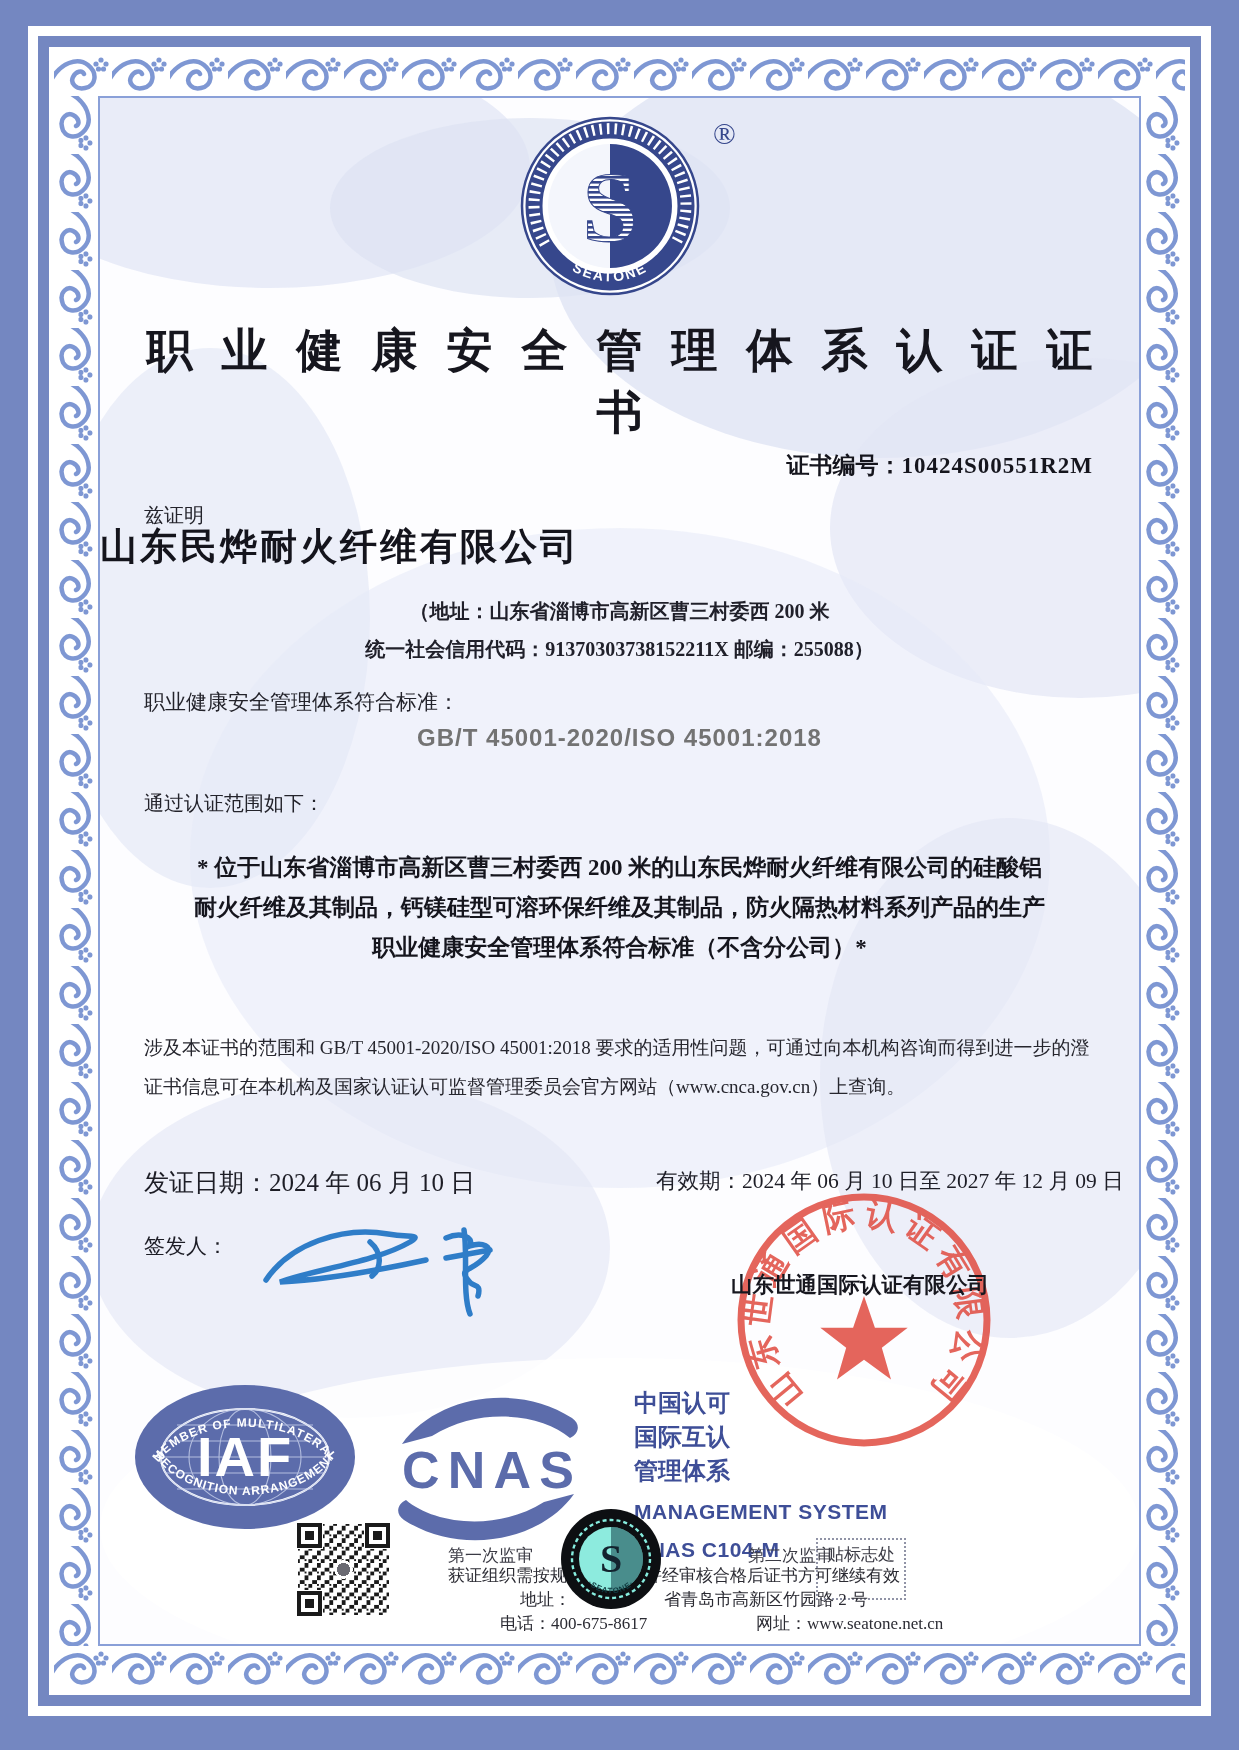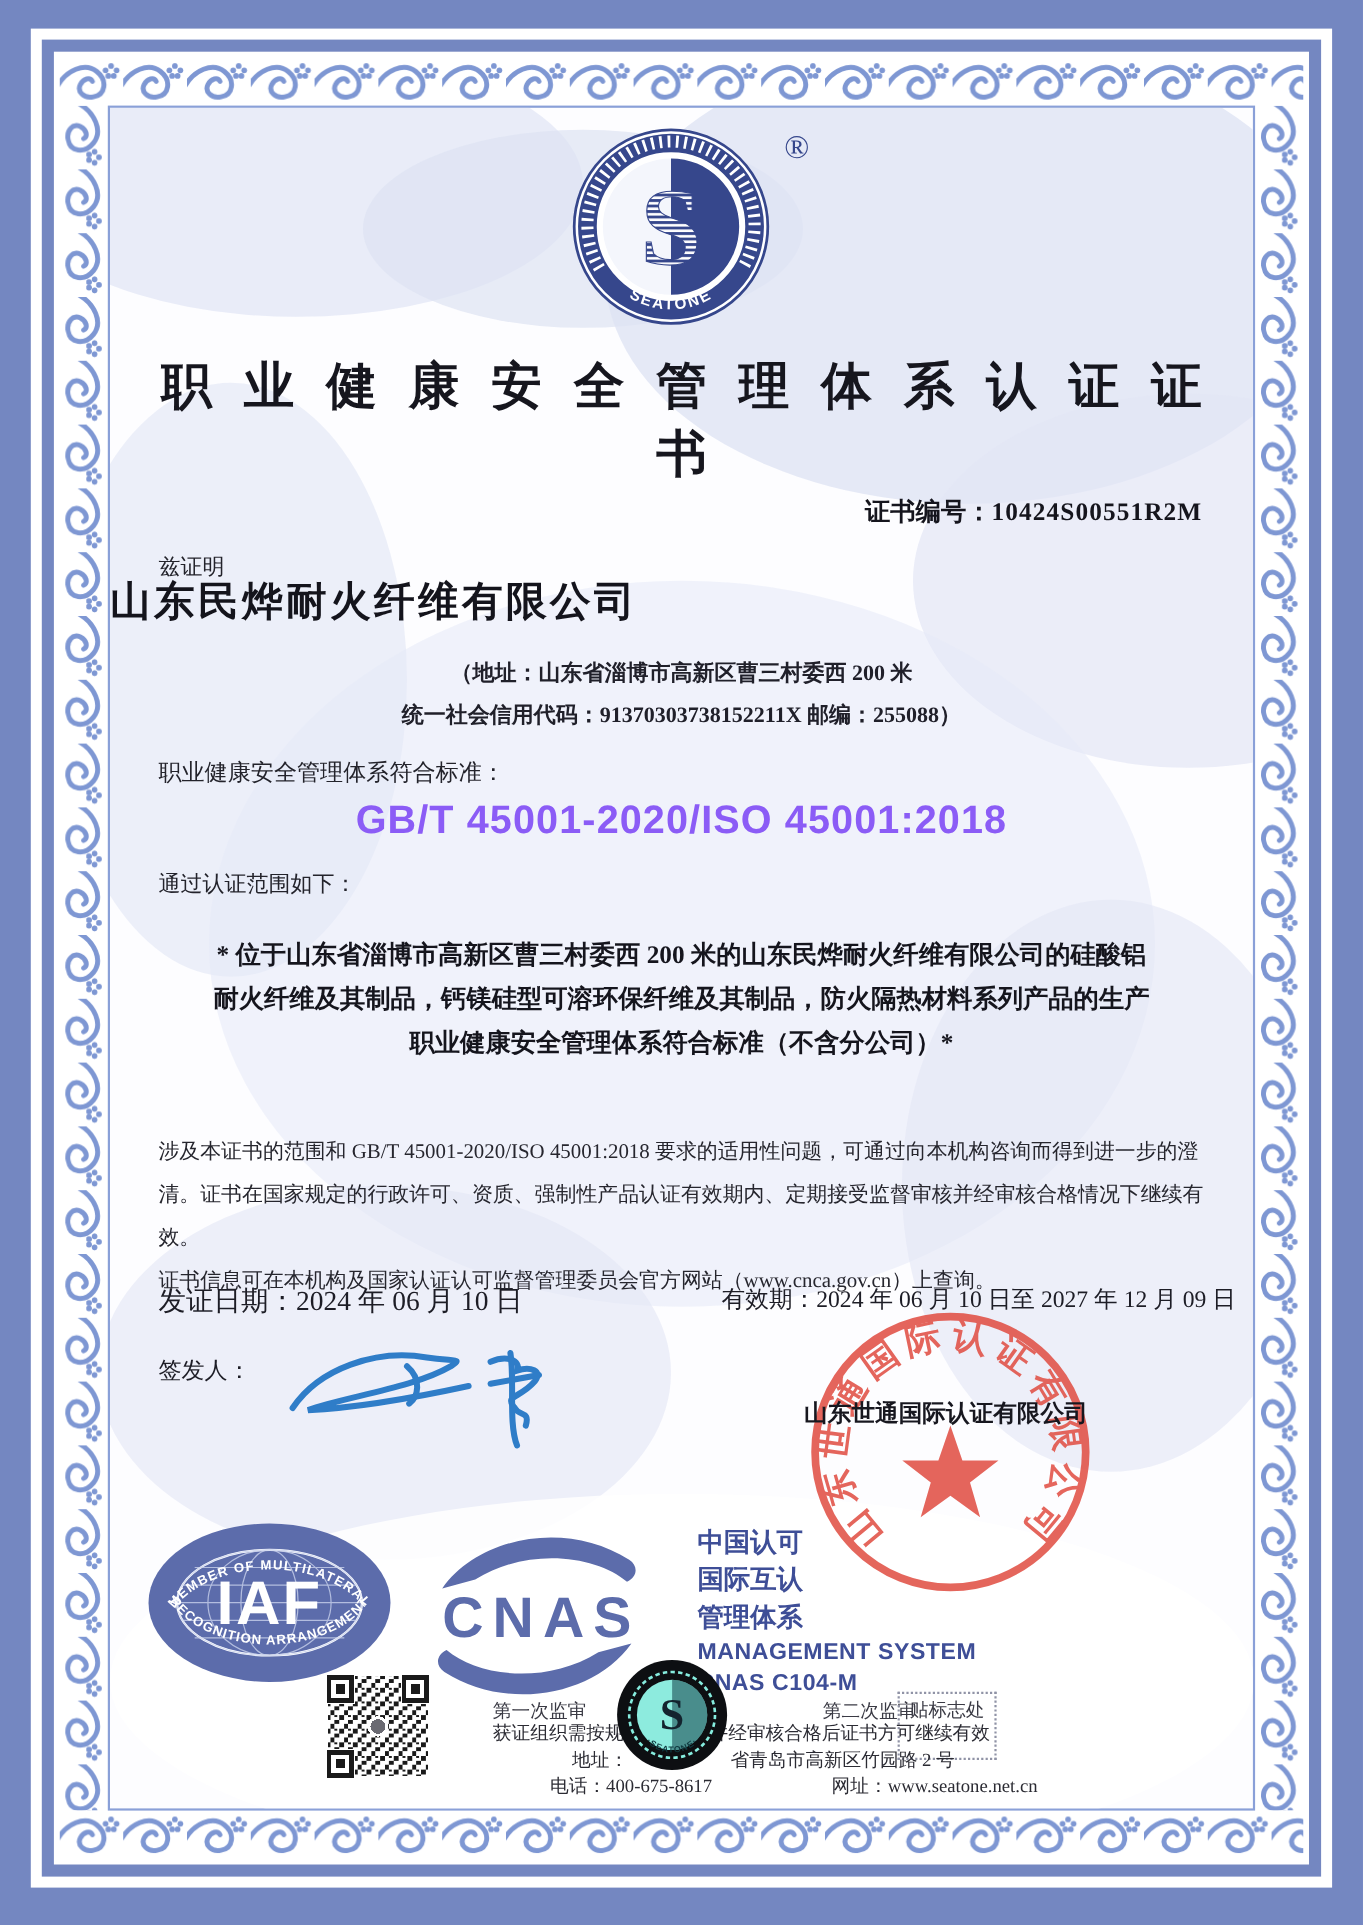--- a/index.html
+++ b/index.html
@@ -25,37 +25,37 @@
   .certno{top:352px;right:46px;font-size:23px;font-weight:700;color:#15151d;}
   .certno .num{letter-spacing:1px;}
   .intro{top:404px;left:44px;font-size:20px;color:#23232b;}
   .company{top:424px;left:0;right:0;text-align:left;font-size:37px;font-weight:700;
            letter-spacing:3px;color:#14141c;}
   .addr1{top:500px;left:0;right:0;text-align:center;font-size:20px;font-weight:600;color:#20202a;}
   .addr2{top:538px;left:0;right:0;text-align:center;font-size:20px;font-weight:600;color:#20202a;}
   .std-label{top:590px;left:44px;font-size:21px;color:#23232b;}
   .std-value{top:626px;left:0;right:0;text-align:center;
              font-family:"Liberation Sans","DejaVu Sans",sans-serif;
-             font-size:36px;font-weight:600;letter-spacing:1px;color:#8b5cf6;}
+             font-size:24px;font-weight:600;letter-spacing:1px;color:#737373;}
   .scope-label{top:692px;left:44px;font-size:20px;color:#23232b;}
   .scope{top:750px;left:28px;right:28px;text-align:center;font-size:23px;font-weight:700;
          line-height:40px;color:#15151d;}
   .legal{top:930px;left:44px;right:38px;font-size:19px;line-height:39px;color:#26262e;}
   .issue{top:1068px;left:44px;font-size:25px;}
   .valid{top:1068px;left:556px;font-size:21.5px;}
   .signer{top:1134px;left:44px;font-size:21px;}
   .signature{left:150px;top:1112px;width:280px;height:120px;}
   .stamp{left:630px;top:1088px;width:268px;height:268px;opacity:.84;}
   .certifier-black{top:1172px;left:604px;width:312px;text-align:center;
                    font-size:21.5px;font-weight:700;color:#17171f;}
   .iaf{left:34px;top:1286px;width:222px;height:146px;}
   .cnas{left:294px;top:1290px;width:188px;height:162px;}
   .accr{left:534px;top:1288px;line-height:34px;font-size:24px;font-weight:700;color:#3e4e97;
         font-family:"Liberation Sans","DejaVu Sans",sans-serif;}
-  .accr .en{font-size:21px;letter-spacing:.5px;line-height:28px;color:#3e4e97;}
+  .accr .en{font-size:21px;letter-spacing:.5px;line-height:28px;color:#3e4e97;margin-top:10px;}
   .qr{left:196px;top:1424px;width:95px;height:95px;}
   .qr-caption{left:180px;top:1566px;width:128px;text-align:center;font-size:17px;font-weight:700;color:#1c1c24;}
   .small{font-size:17px;color:#3a3a44;}
   .audit1{left:348px;top:1446px;}
   .audit2{left:648px;top:1446px;}
   .sticker-box{left:716px;top:1440px;width:90px;height:62px;border:2px dotted #9093a6;
                text-align:center;padding-top:3px;box-sizing:border-box;}
   .ftext{font-size:17px;color:#2b2b33;}
   .note-l{left:348px;top:1466px;}
   .note-r{left:528px;top:1466px;}
@@ -184,21 +184,20 @@
 
     <div class="abs scope-label">通过认证范围如下：</div>
     <div class="abs scope">
       <div>* 位于山东省淄博市高新区曹三村委西 200 米的山东民烨耐火纤维有限公司的硅酸铝</div>
       <div>耐火纤维及其制品，钙镁硅型可溶环保纤维及其制品，防火隔热材料系列产品的生产</div>
       <div>职业健康安全管理体系符合标准（不含分公司）*</div>
     </div>
 
     <div class="abs legal">
       <div>涉及本证书的范围和 GB/T 45001-2020/ISO 45001:2018 要求的适用性问题，可通过向本机构咨询而得到进一步的澄</div>
-      <div>清。证书在国家规定的行政许可、资质、强制性产品认证有效期内、定期接受监督审核并经审核合格情况下继续有效。</div>
       <div>证书信息可在本机构及国家认证认可监督管理委员会官方网站（www.cnca.gov.cn）上查询。</div>
     </div>
 
     <div class="abs issue"><span>发证日期：</span><span>2024 年 06 月 10 日</span></div>
     <div class="abs valid"><span>有效期：</span><span>2024 年 06 月 10 日至 2027 年 12 月 09 日</span></div>
 
     <div class="abs signer">签发人：</div>
 
     <svg class="abs signature" viewBox="0 0 280 120">
       <g stroke="#2f7dc8" stroke-width="5.5" fill="none" stroke-linecap="round">

